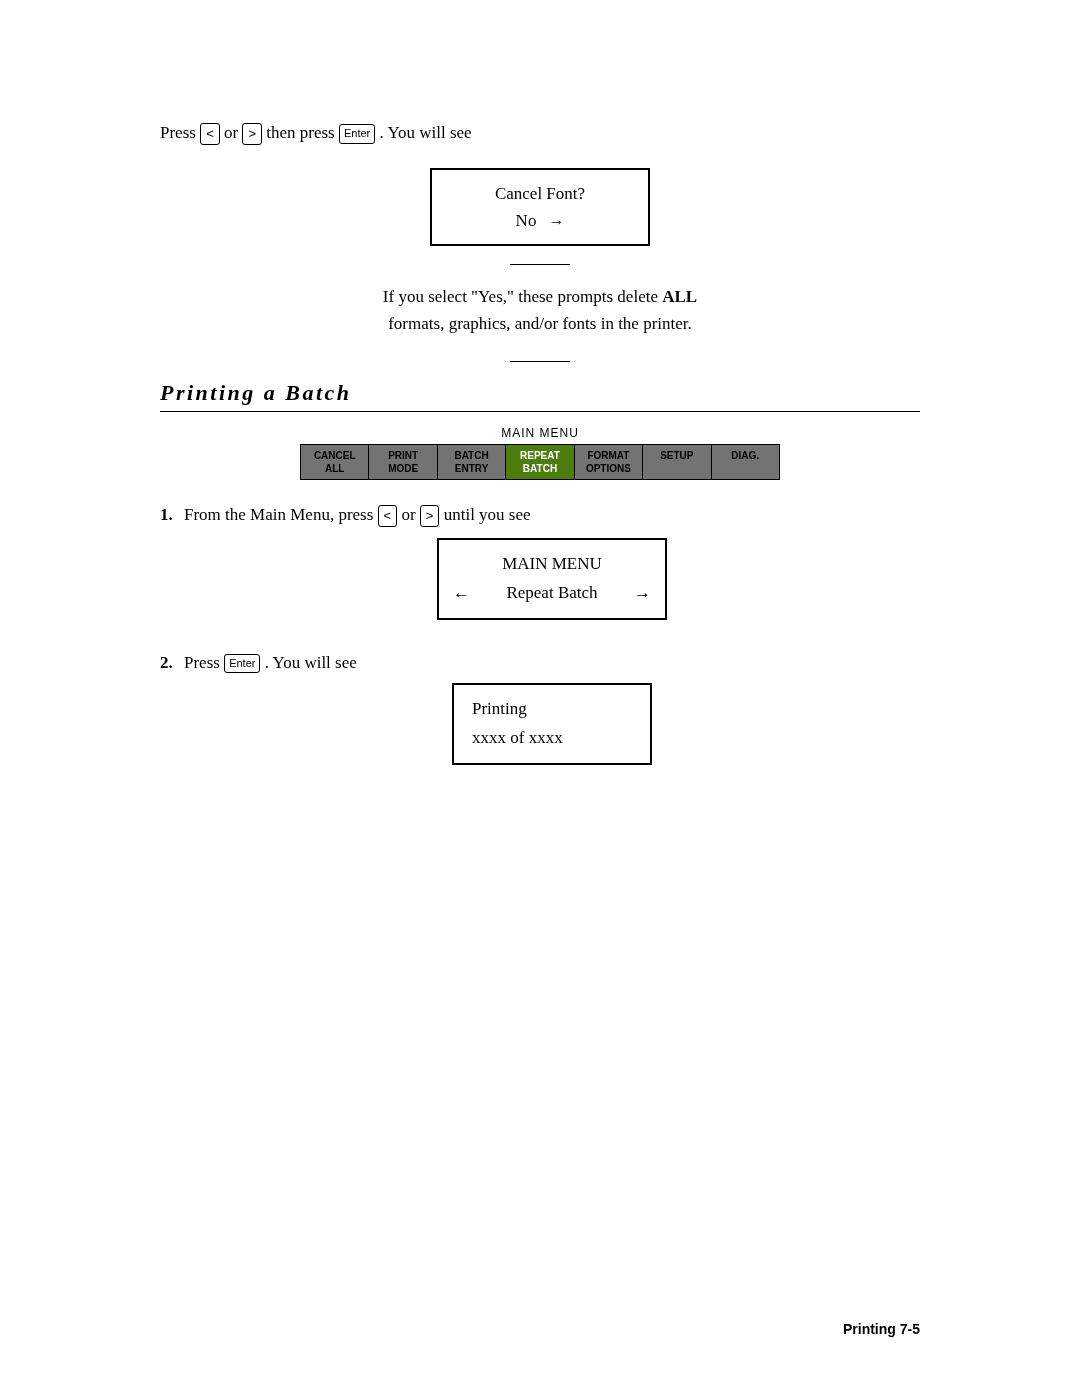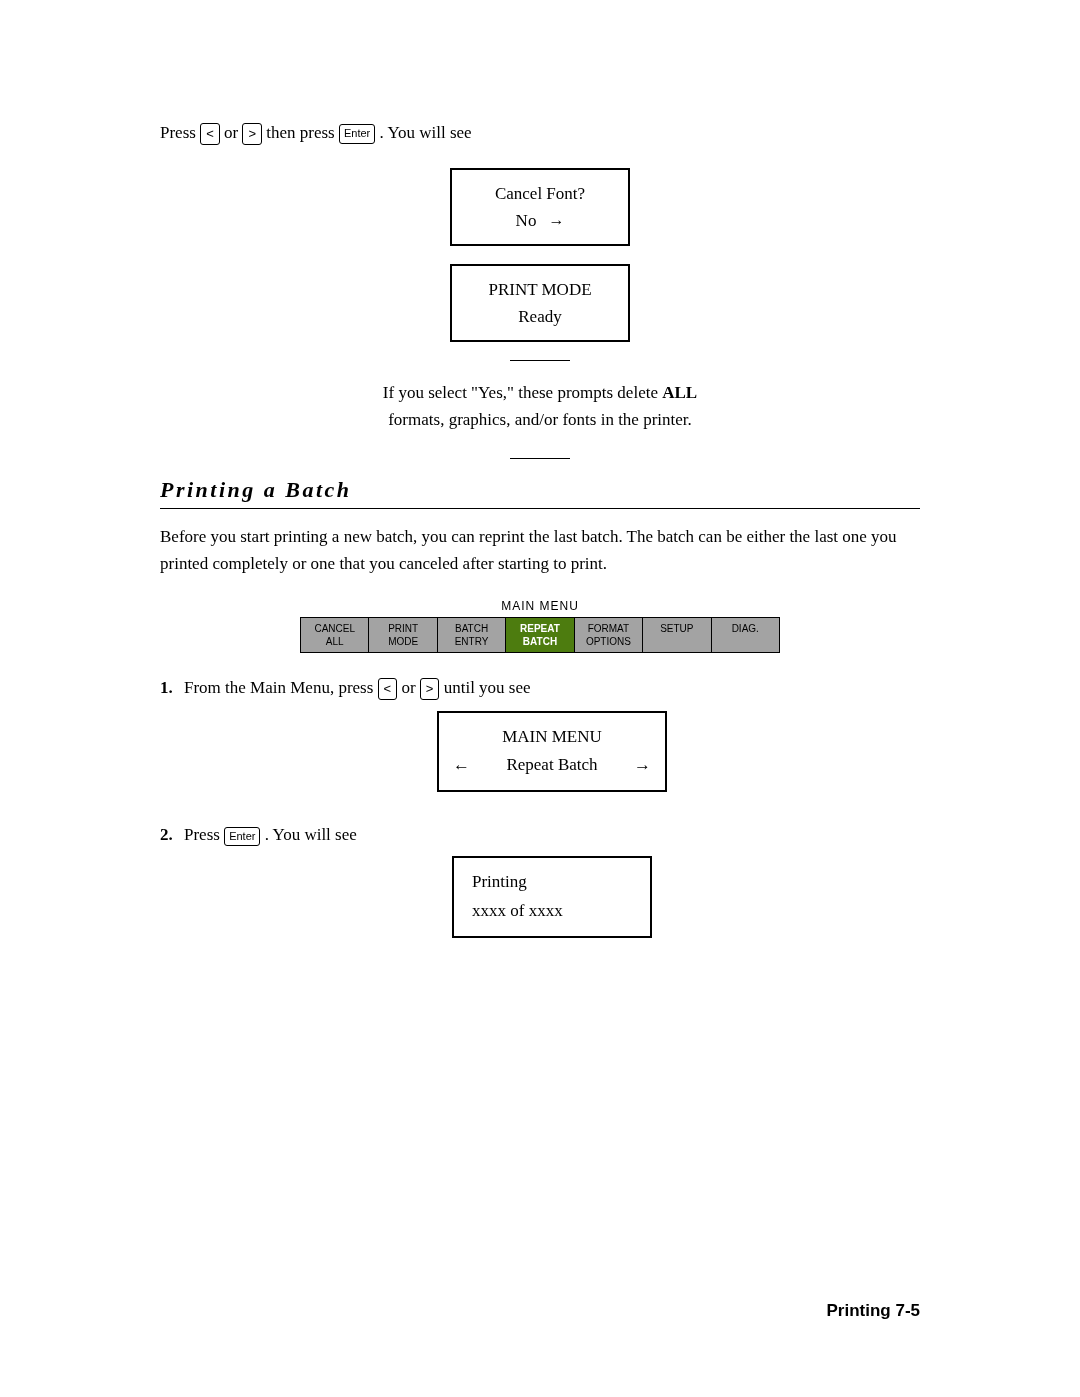--- a/index.html
+++ b/index.html
@@ -24,21 +24,21 @@
     
     .instruction-line {
       margin-bottom: 10px;
       font-size: 17px;
       line-height: 1.5;
     }
 
     
     .display-box {
       border: 2px solid #000;
-      width: 180px;
+      width: 220px;
       margin: 10px auto 18px auto;
       padding: 10px 18px;
       text-align: center;
       font-size: 17px;
       line-height: 1.6;
       position: relative;
     }
 
     .display-box .box-line1 {
       font-weight: normal;
@@ -121,22 +121,23 @@
     }
 
     .menu-bar-item {
       flex: 1;
       border-right: 1.5px solid #000;
       padding: 4px 3px;
       font-size: 10px;
       font-family: Arial, sans-serif;
       text-align: center;
       line-height: 1.3;
-      background: #a3a3a3;
+      background: #737373;
       color: #000;
+      font-weight: bold;
     }
 
     .menu-bar-item:last-child {
       border-right: none;
       text-align: center;
     }
 
     .menu-bar-item.active {
       background: #4d7c0f;
       color: #fff;
@@ -208,23 +209,23 @@
       width: 200px;
       margin: 8px auto 14px auto;
       padding: 10px 18px;
       font-size: 17px;
       line-height: 1.7;
     }
 
     
     .footer {
       position: absolute;
-      bottom: 76px;
+      bottom: 60px;
       right: 160px;
-      font-size: 17px;
+      font-size: 14px;
       font-family: Arial, sans-serif;
     }
 
     .footer-bold {
       font-weight: bold;
     }
 
     
     .section {
       margin-bottom: 22px;
@@ -255,36 +256,31 @@
 
   <div class="display-box">
     <div class="box-line1">Cancel Font?</div>
     <div class="box-line2">
       <span>No</span>
       <span class="arrow-right">→</span>
     </div>
   </div>
 
 
-  <div class="display-box">
-    <div class="box-line1">PRINT MODE</div>
-    <div class="box-line1">Ready</div>
-  </div>
 
   <hr class="divider">
 
   <div class="section body-para" style="text-align:center; margin-bottom: 24px;">
     <span>If you select "Yes," these prompts delete <strong>ALL</strong><br>formats, graphics, and/or fonts in the printer.</span>
   </div>
 
   <hr class="divider">
 
   <h2 class="section-heading heading-italic" style="font-family: 'Times New Roman', serif; font-style: italic; letter-spacing: 2.5px; font-size: 22px; border-bottom: 1.5px solid #000; padding-bottom: 5px; margin-bottom: 14px;">Printing a Batch</h2>
 
-  <div class="body-para">Before you start printing a new batch, you can reprint the last batch.  The batch can be either the last one you printed completely or one that you canceled after starting to print.</div>
 
   <div class="menu-bar-container">
     <div class="menu-bar-label">MAIN MENU</div>
     <div class="menu-bar">
       <div class="menu-bar-item">CANCEL<br>ALL</div>
       <div class="menu-bar-item">PRINT<br>MODE</div>
       <div class="menu-bar-item">BATCH<br>ENTRY</div>
       <div class="menu-bar-item active">REPEAT<br>BATCH</div>
       <div class="menu-bar-item">FORMAT<br>OPTIONS</div>
       <div class="menu-bar-item">SETUP</div>

